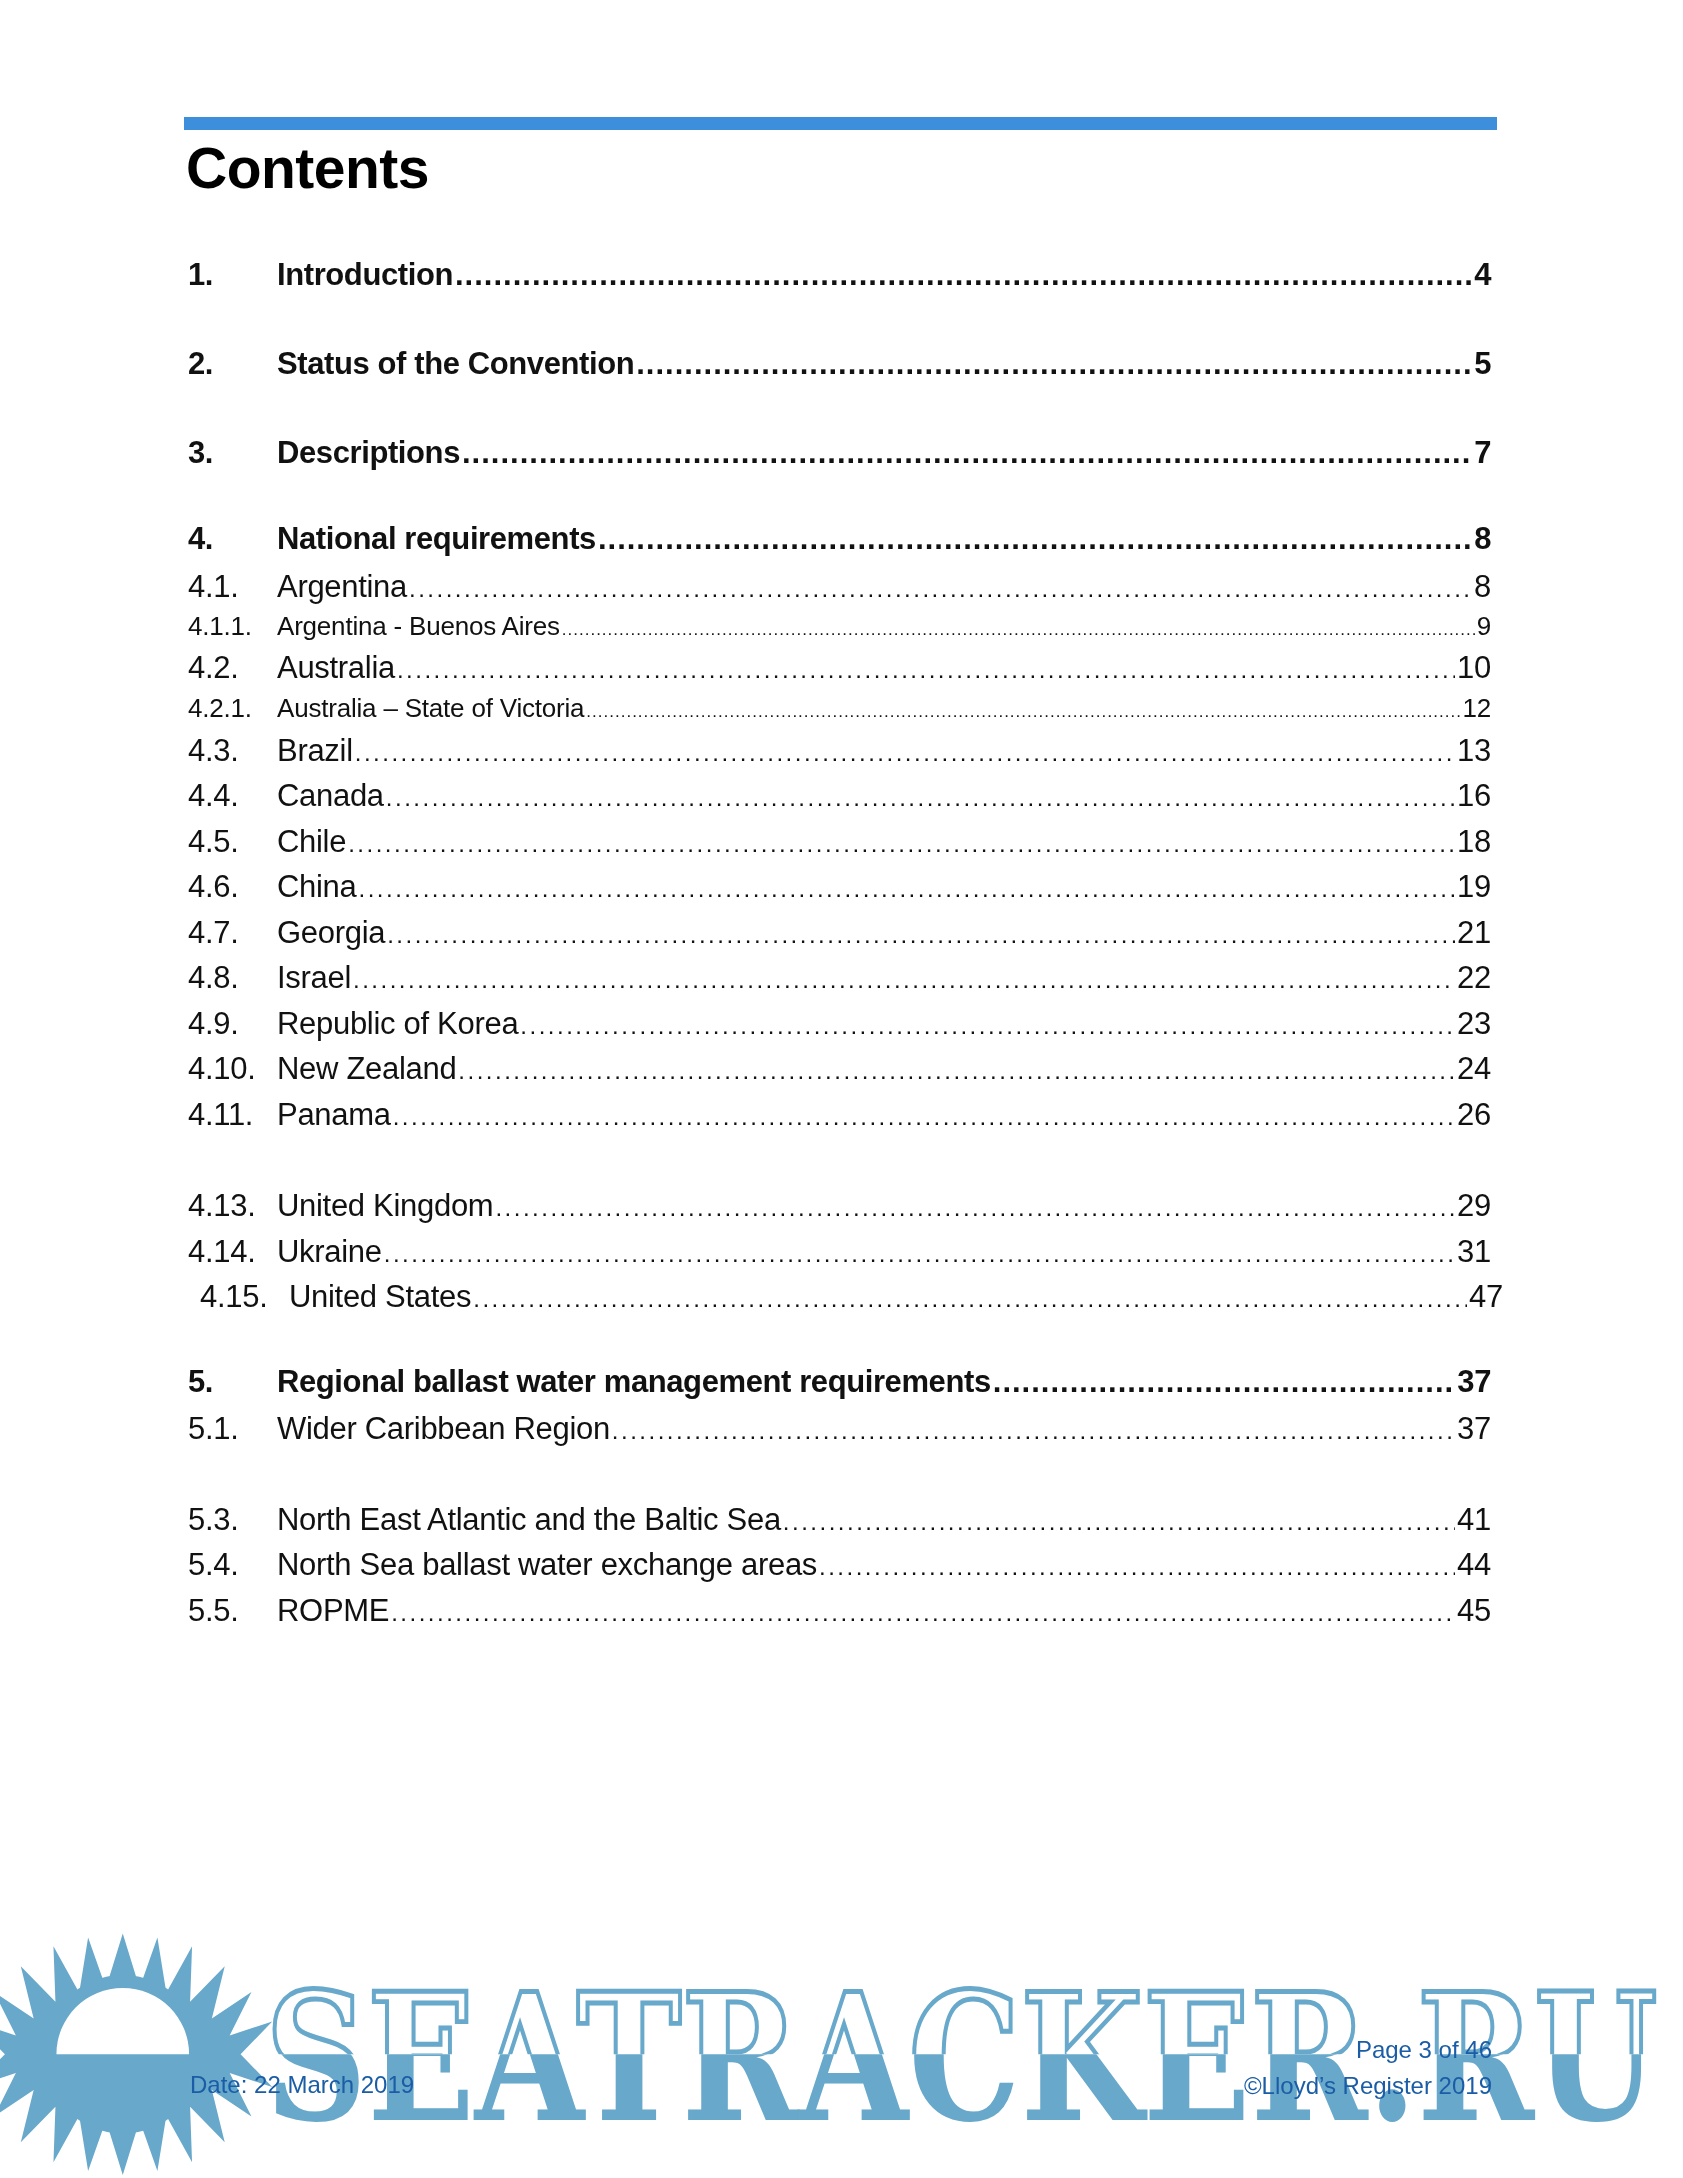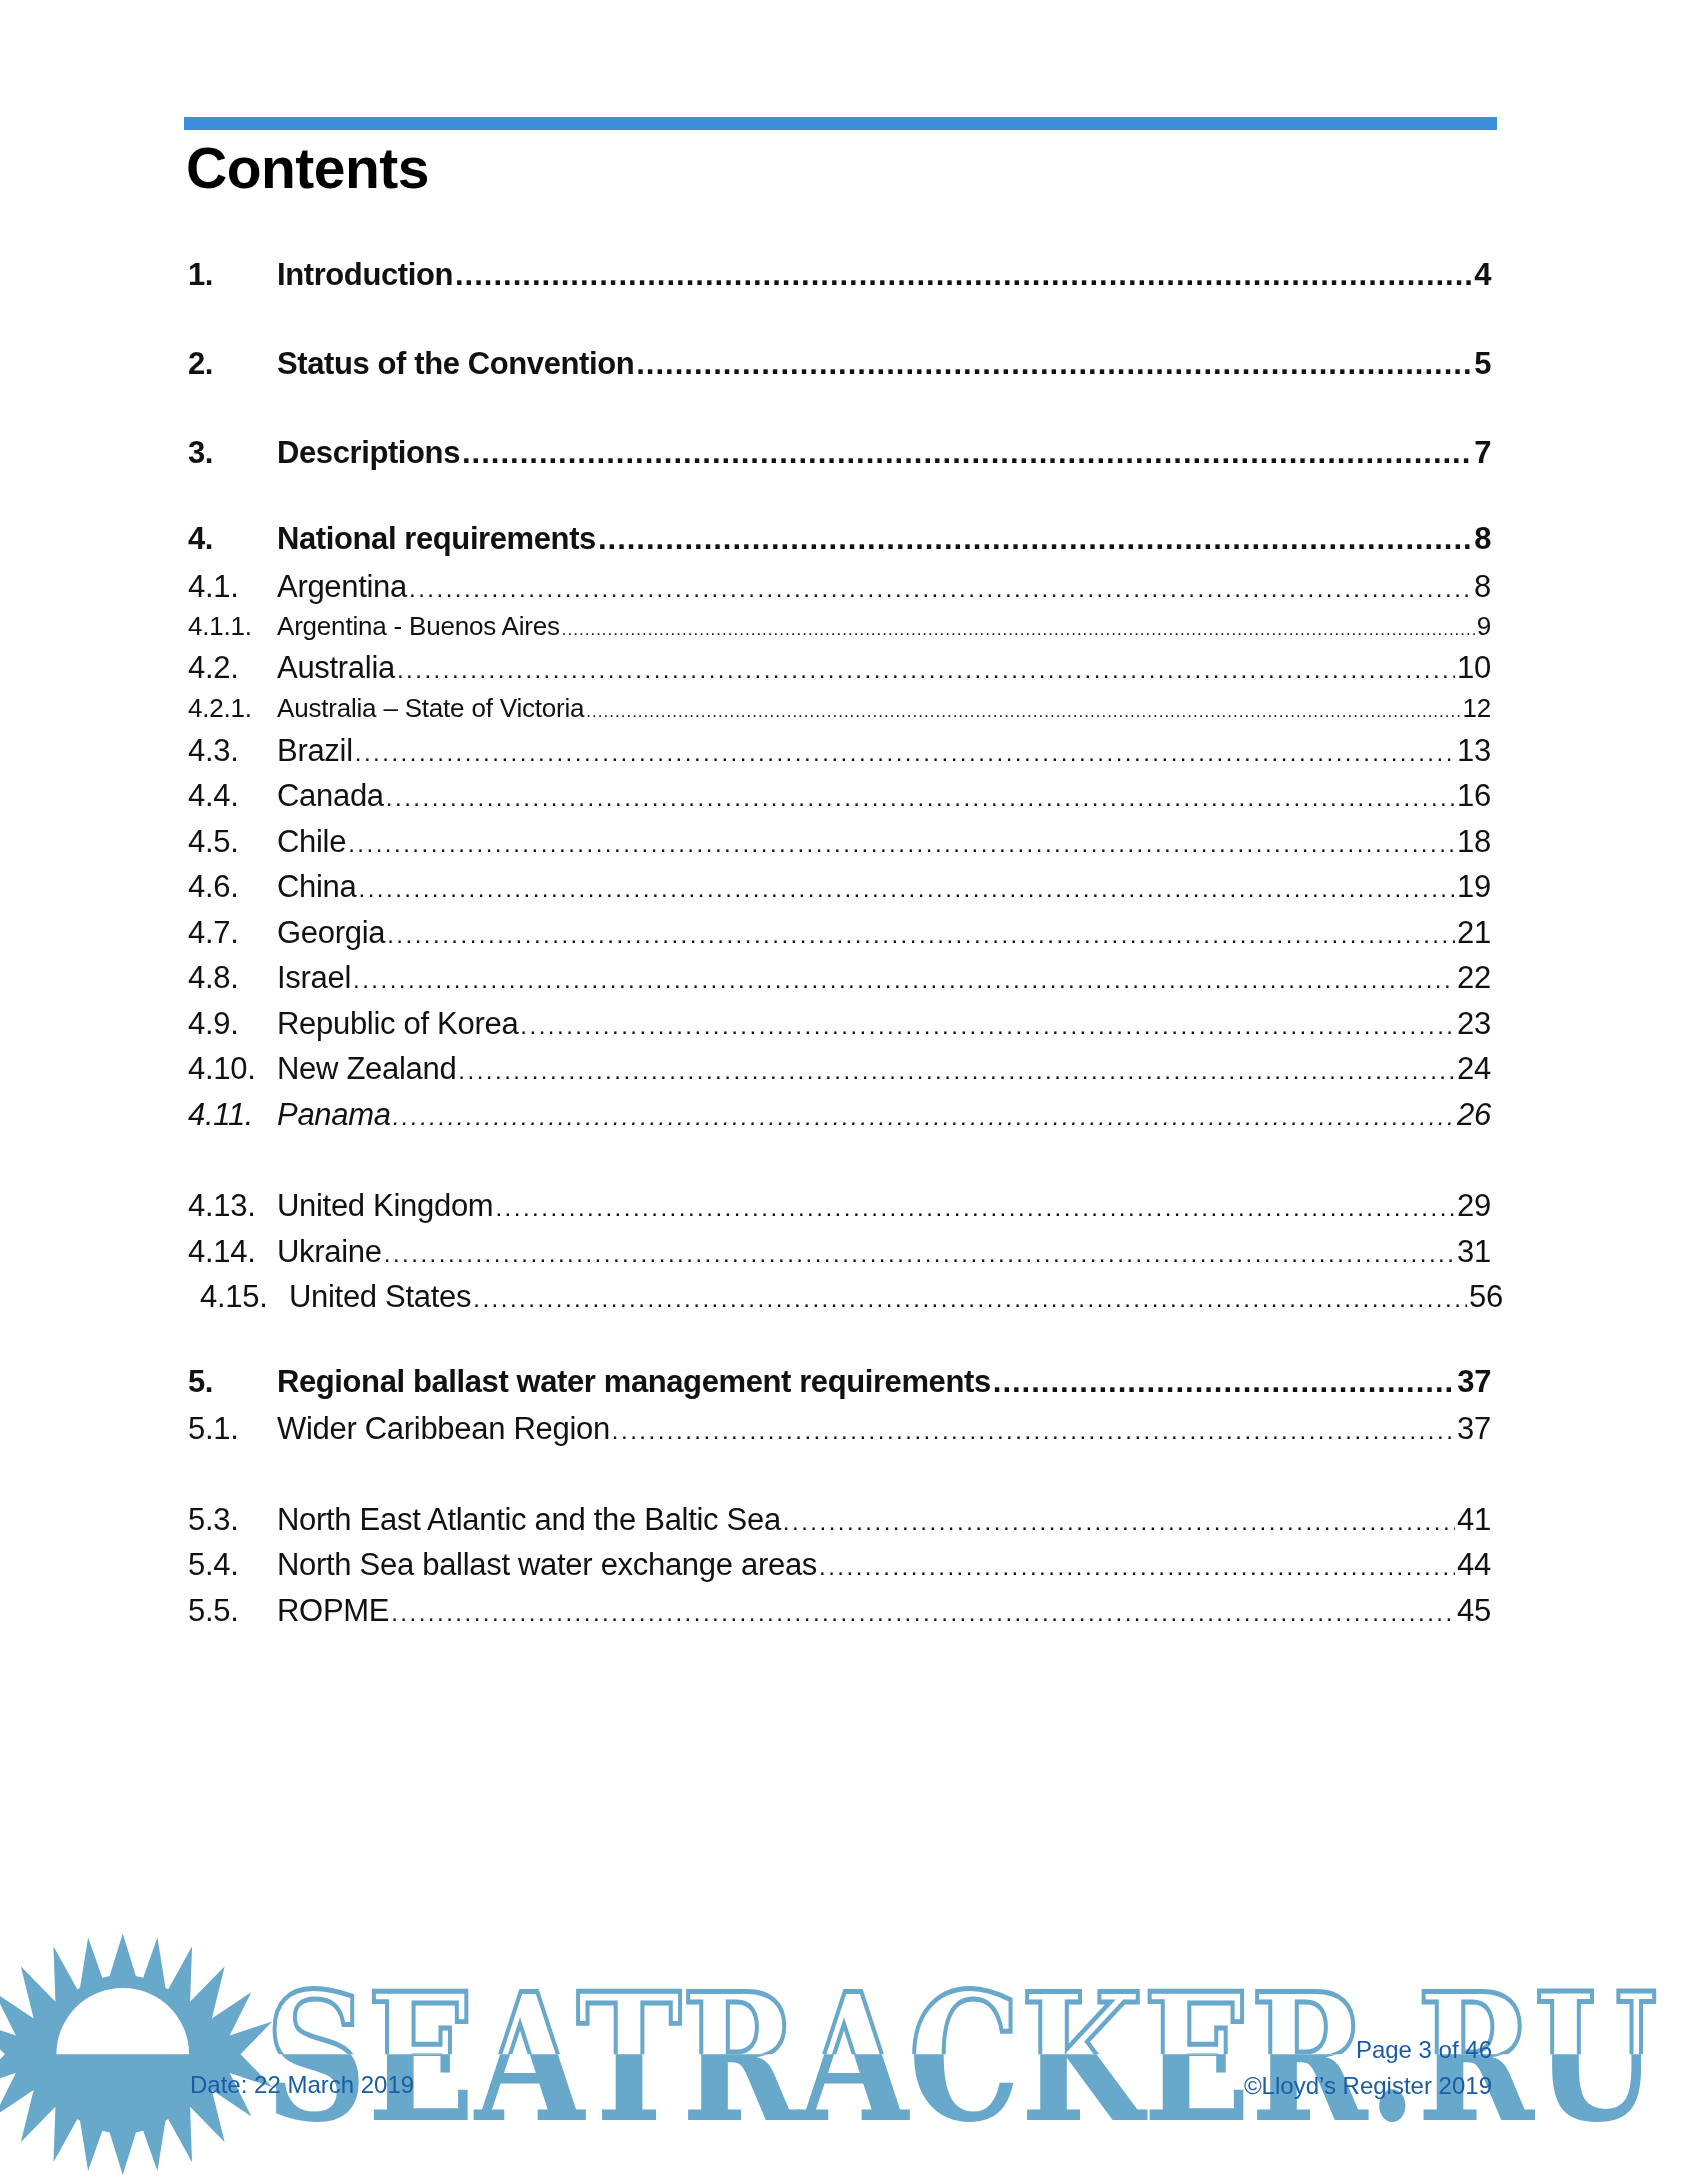--- a/index.html
+++ b/index.html
@@ -125,21 +125,21 @@
       <span class="label">Republic of Korea</span>
       <span class="leader"></span>
       <span class="page">23</span>
     </div>
   <div class="entry l2" style="top:1049px;">
       <span class="num">4.10.</span>
       <span class="label">New Zealand</span>
       <span class="leader"></span>
       <span class="page">24</span>
     </div>
-  <div class="entry l2" style="top:1095px;font-style:italic;">
+  <div class="entry l2" style="top:1095px;">
       <span class="num">4.11.</span>
       <span class="label">Panama</span>
       <span class="leader"></span>
       <span class="page">26</span>
     </div>
   <div class="entry l2" style="top:1186px;">
       <span class="num">4.13.</span>
       <span class="label">United Kingdom</span>
       <span class="leader"></span>
       <span class="page">29</span>
@@ -147,21 +147,21 @@
   <div class="entry l2" style="top:1232px;">
       <span class="num">4.14.</span>
       <span class="label">Ukraine</span>
       <span class="leader"></span>
       <span class="page">31</span>
     </div>
   <div class="entry l2" style="top:1277px;margin-left:12px;">
       <span class="num">4.15.</span>
       <span class="label">United States</span>
       <span class="leader"></span>
-      <span class="page">56</span>
+      <span class="page">47</span>
     </div>
   <div class="entry l1" style="top:1362px;">
       <span class="num">5.</span>
       <span class="label">Regional ballast water management requirements</span>
       <span class="leader"></span>
       <span class="page">37</span>
     </div>
   <div class="entry l2" style="top:1409px;">
       <span class="num">5.1.</span>
       <span class="label">Wider Caribbean Region</span>

